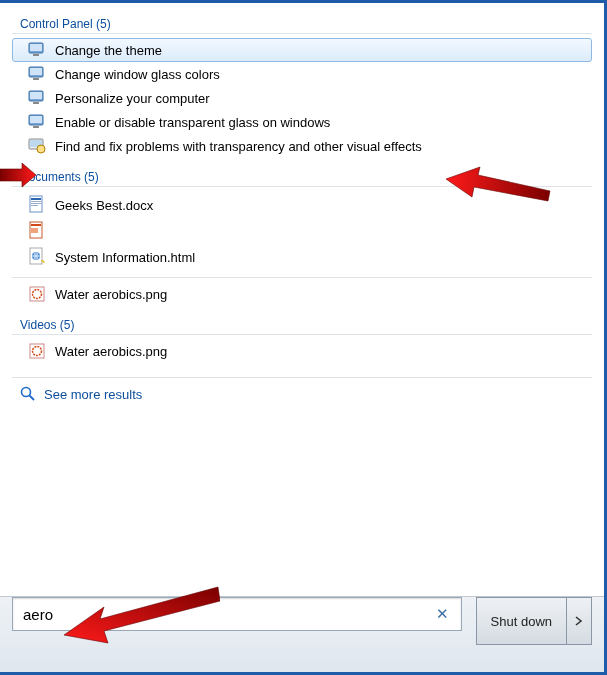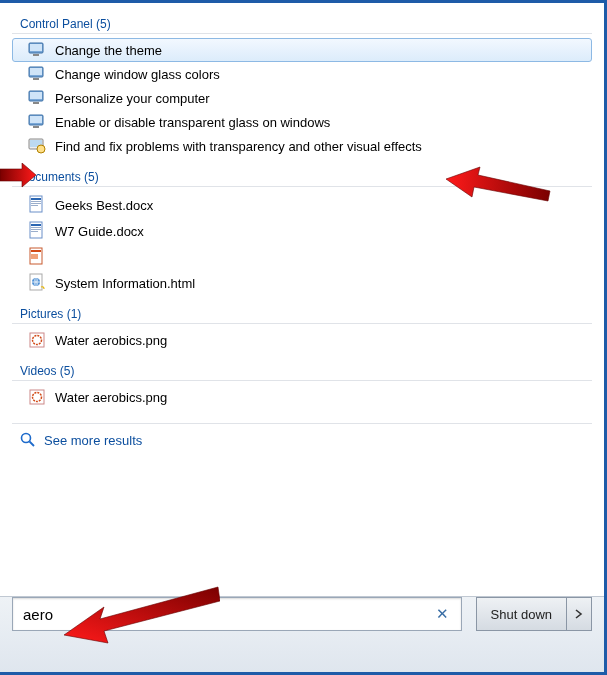--- a/index.html
+++ b/index.html
@@ -92,21 +92,21 @@
     background: transparent;
   }
   .clear-x {
     color: #3a6ea5;
     font-size: 15px;
     padding: 0 4px;
     cursor: pointer;
   }
   .shutdown-group {
     display: flex;
-    height: 34px;
+    height: 48px;
   }
   .shutdown-btn {
     background: linear-gradient(#eef1f4, #d5dbe2);
     border: 1px solid #8a96a5;
     border-right: none;
     padding: 0 14px;
     font-size: 13px;
     font-family: inherit;
     cursor: pointer;
     display: flex;
@@ -200,53 +200,40 @@
             <rect x="2" y="6" width="10" height="1" fill="#9baecb"></rect>
             <rect x="2" y="8" width="10" height="1" fill="#9baecb"></rect>
             <rect x="2" y="10" width="7" height="1" fill="#9baecb"></rect>
           </svg>
         </span>
       <span>Geeks Best.docx</span>
     </div>
     <div class="item">
       <span class="icon">
           <svg width="16" height="18">
-            <rect x="1" y="1" width="12" height="16" fill="#fff" stroke="#6a8fc8"></rect>
-            <rect x="2" y="3" width="10" height="2" fill="#2b66b2"></rect>
-            <rect x="2" y="6" width="10" height="1" fill="#9baecb"></rect>
-            <rect x="2" y="8" width="10" height="1" fill="#9baecb"></rect>
-            <rect x="2" y="10" width="7" height="1" fill="#9baecb"></rect>
-          </svg>
-        </span>
-      <span>W7 Guide.docx</span>
-    </div>
-    <div class="item">
-      <span class="icon">
-          <svg width="16" height="18">
             <rect x="1" y="1" width="12" height="16" fill="#fff" stroke="#c85a2e"></rect>
             <rect x="2" y="3" width="10" height="2" fill="#d24a17"></rect>
             <rect x="2" y="7" width="7" height="5" fill="#f0a27a"></rect>
           </svg>
         </span>
     </div>
     <div class="item">
       <span class="icon">
           <svg width="16" height="18">
             <rect x="1" y="1" width="12" height="16" fill="#fff" stroke="#a9a9a9"></rect>
             <circle cx="7" cy="9" r="4" fill="#4d8fd4"></circle>
             <path d="M3 9 h8 M7 5 v8" stroke="#fff" stroke-width="0.8"></path>
             <path d="M5 5.5 q2 3.5 0 7 M9 5.5 q-2 3.5 0 7" stroke="#fff" stroke-width="0.6" fill="none"></path>
             <path d="M12 14 q3 -1 3 2" stroke="#e8b500" stroke-width="1.2" fill="none"></path>
           </svg>
         </span>
       <span>System Information.html</span>
     </div>
   </div>
 
-  <div class="group-header">Pictures (1)</div>
   <div class="group-sep"></div>
   <div class="item-list">
     <div class="item">
       <span class="icon">
           <svg width="16" height="16">
             <rect x="1" y="1" width="14" height="14" fill="#fff" stroke="#c88"></rect>
             <circle cx="8" cy="8" r="4.5" fill="none" stroke="#d24a17" stroke-width="1.5" stroke-dasharray="2 1"></circle>
           </svg>
         </span>
       <span>Water aerobics.png</span>

